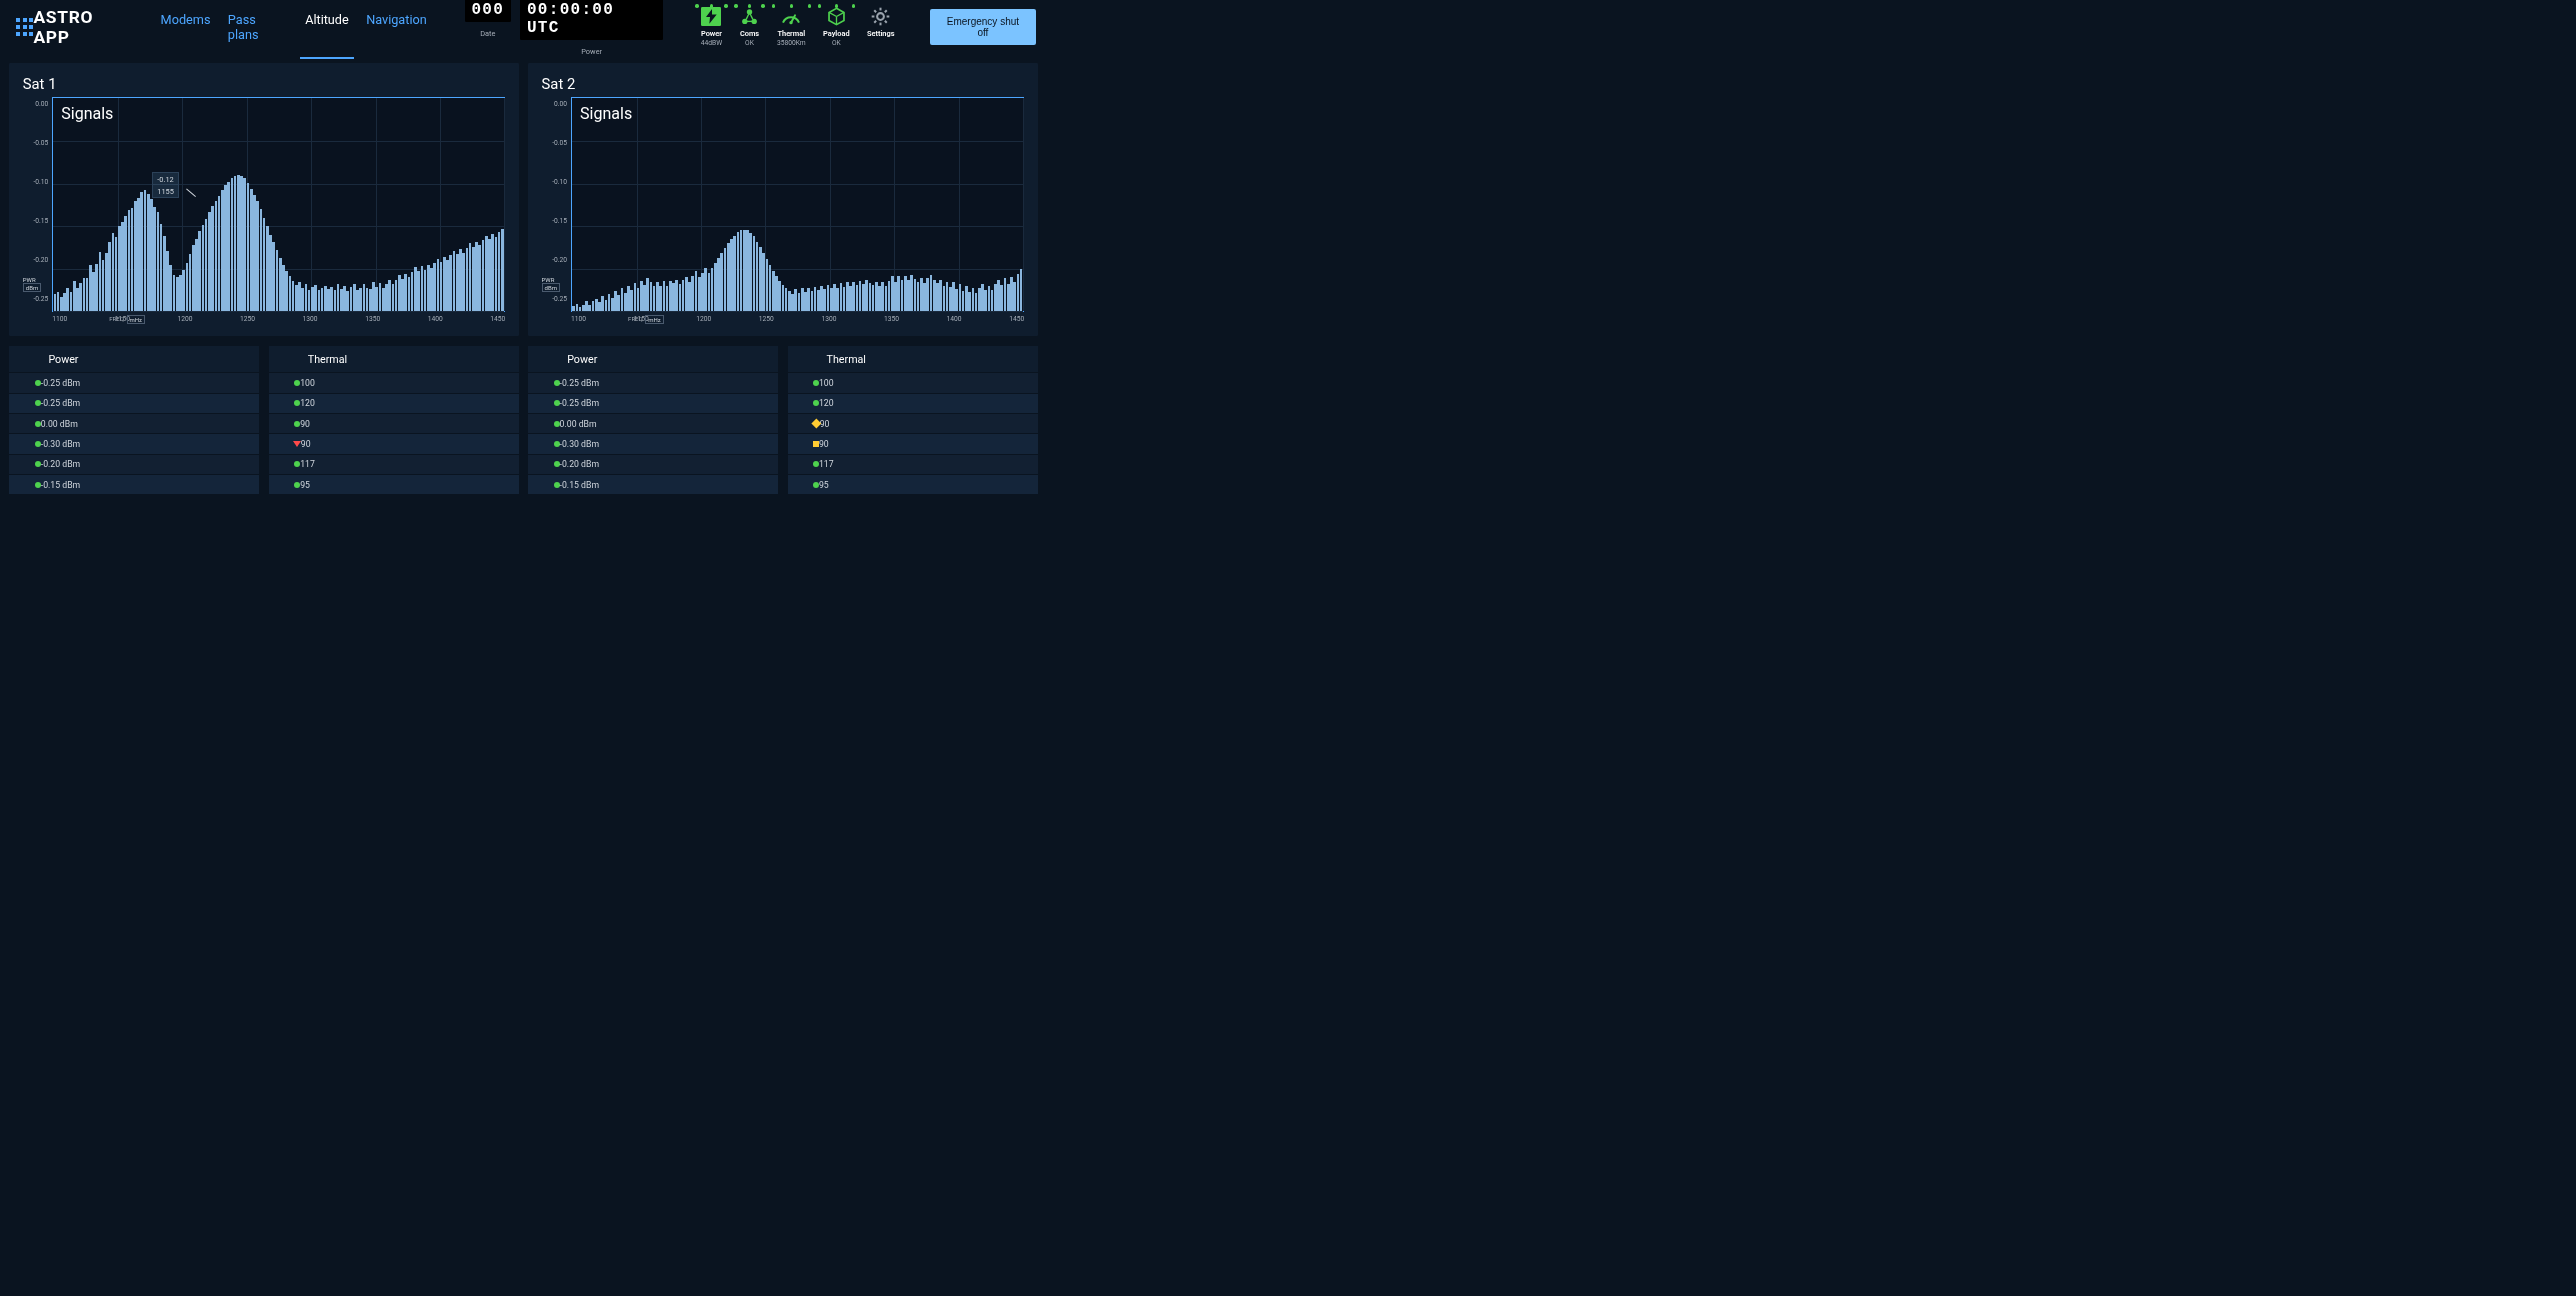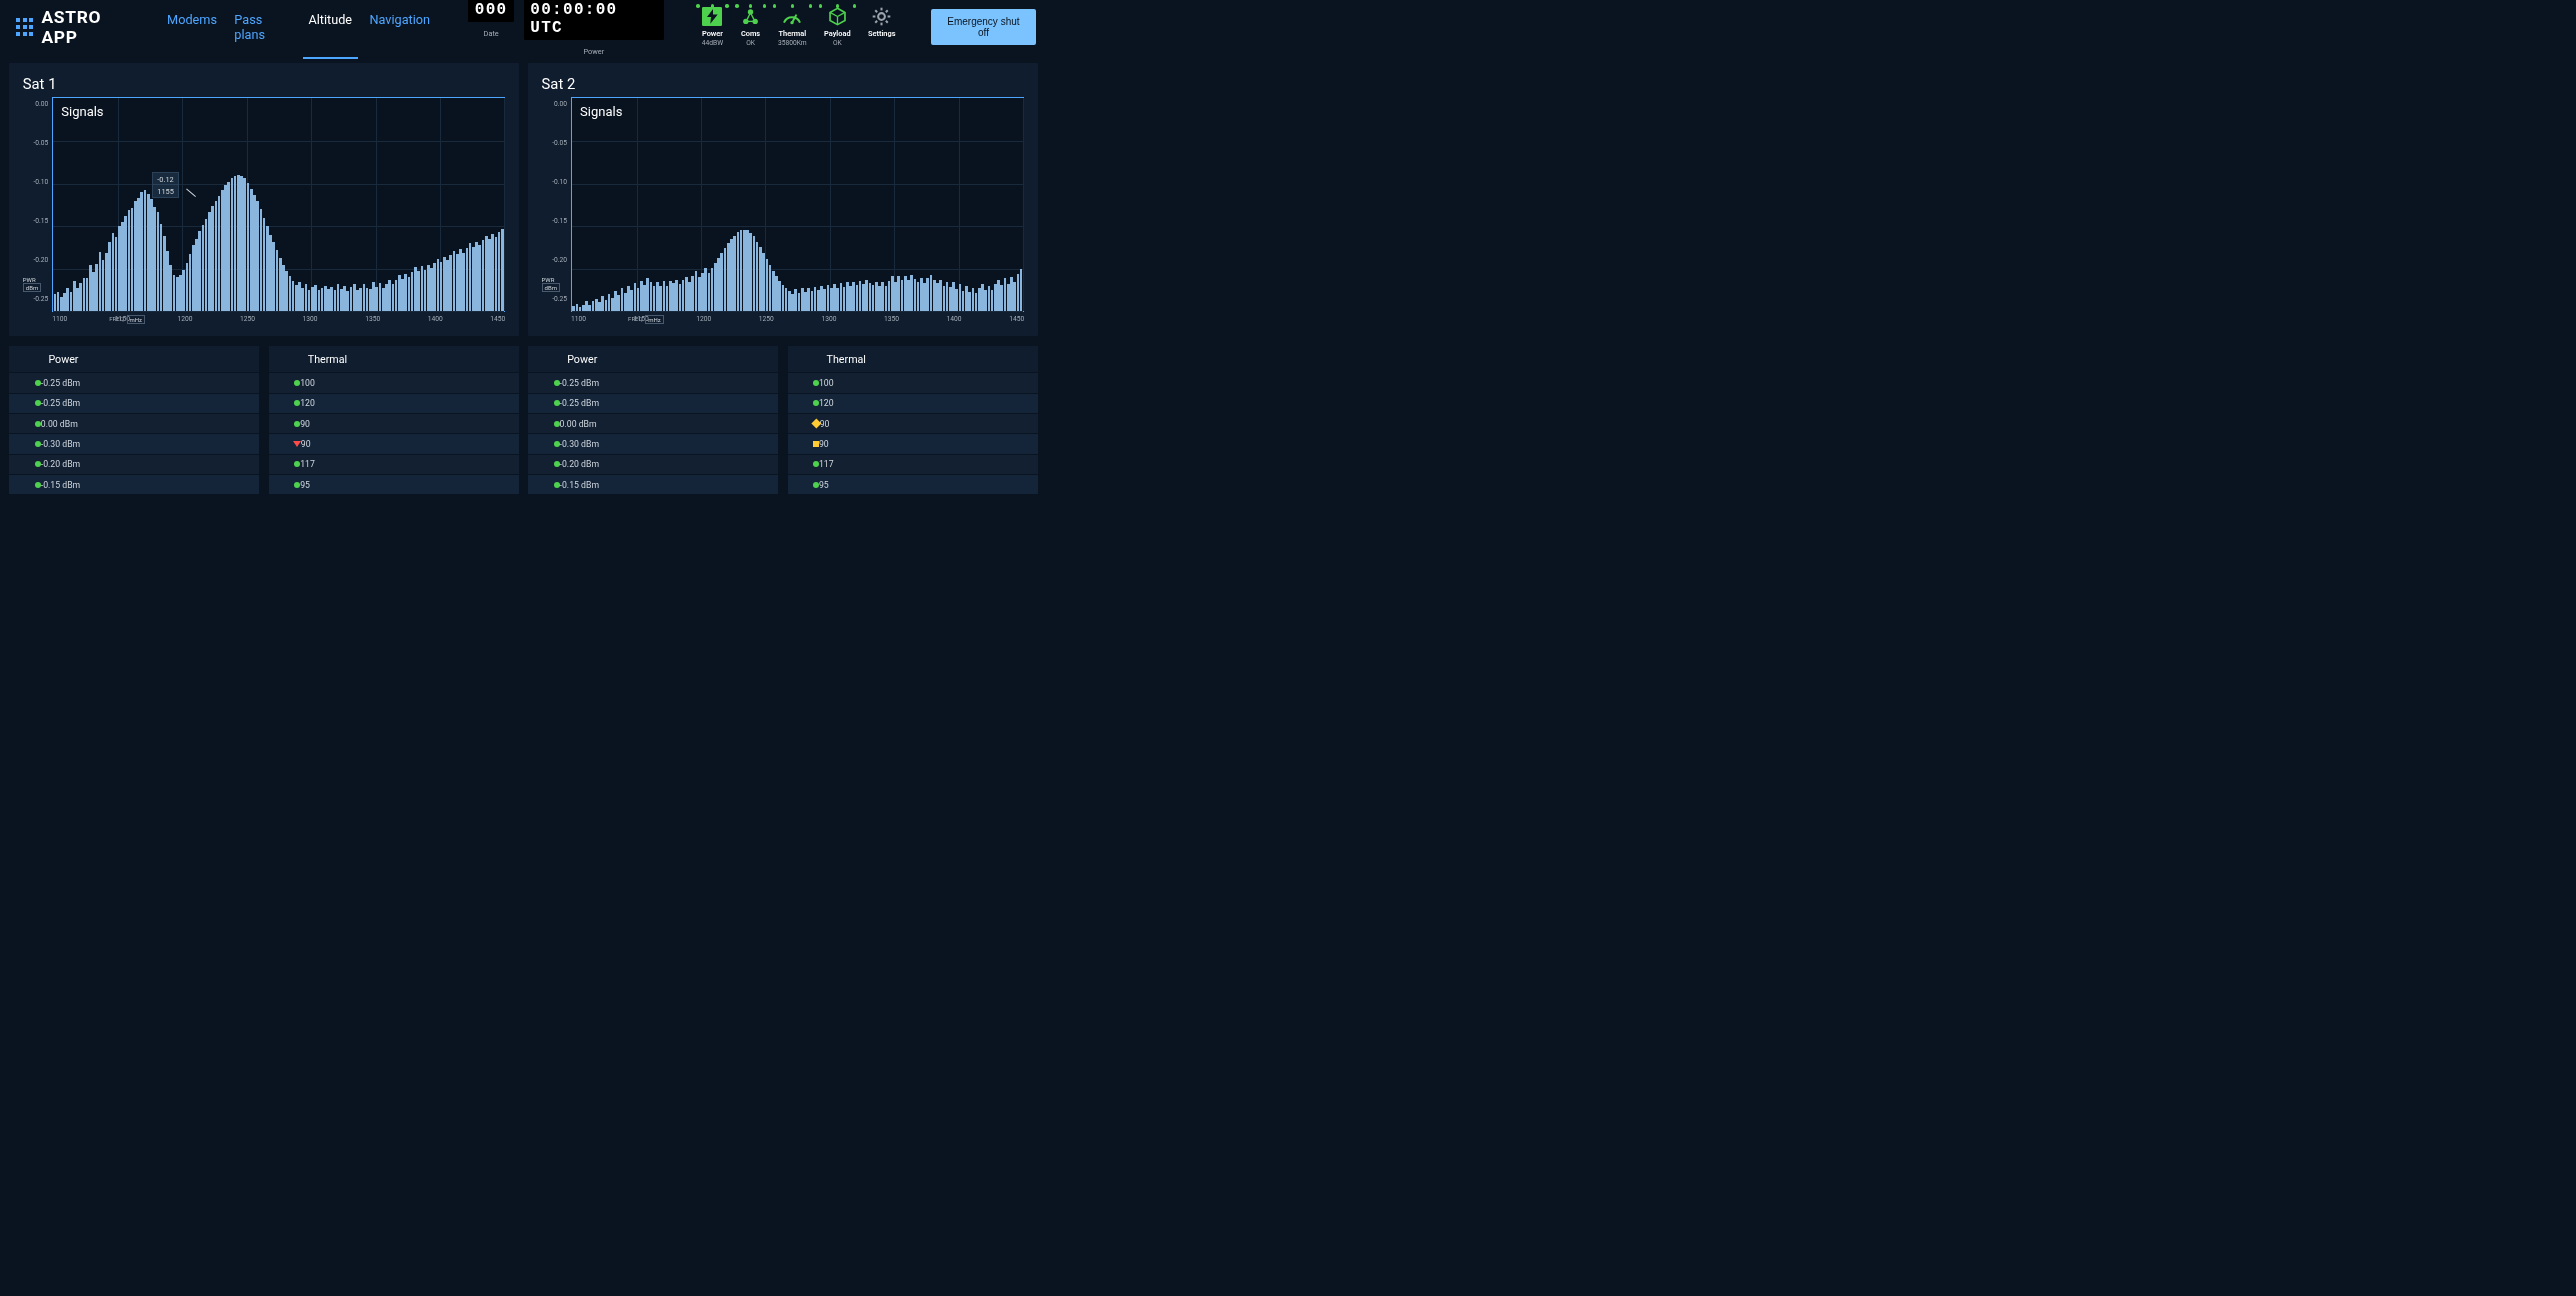--- a/index.html
+++ b/index.html
@@ -13,21 +13,21 @@
   }
   
   .header {
     display: flex;
     align-items: center;
     height: 54px;
     padding: 0 10.7px 0 16px;
     gap: 19px;
     background: #0a1420;
   }
-  .brand { display: flex; align-items: center; gap: 8px; }
+  .brand { display: flex; align-items: center; }
   .brand-logo {
     width: 17.4px; height: 17.4px;
     display: grid;
     grid-template-columns: repeat(3, 4px);
     grid-template-rows: repeat(3, 4px);
     gap: 2.7px;
   }
   .brand-logo span {
     background: #4da6ff;
     width: 4px; height: 4px;
@@ -147,21 +147,21 @@
   .chart-box {
     position: relative;
     flex: 1;
     height: 215px;
     border: 0.7px solid #4da6ff;
     background: #09121f;
   }
   .chart-title {
     position: absolute;
     top: 5.4px; left: 8px;
-    font-size: 13px;
+    font-size: 16px;
     color: #ffffff;
   }
   .chart-grid {
     position: absolute;
     inset: 0;
     pointer-events: none;
   }
   .chart-grid .hline {
     position: absolute;
     left: 0; right: 0;

